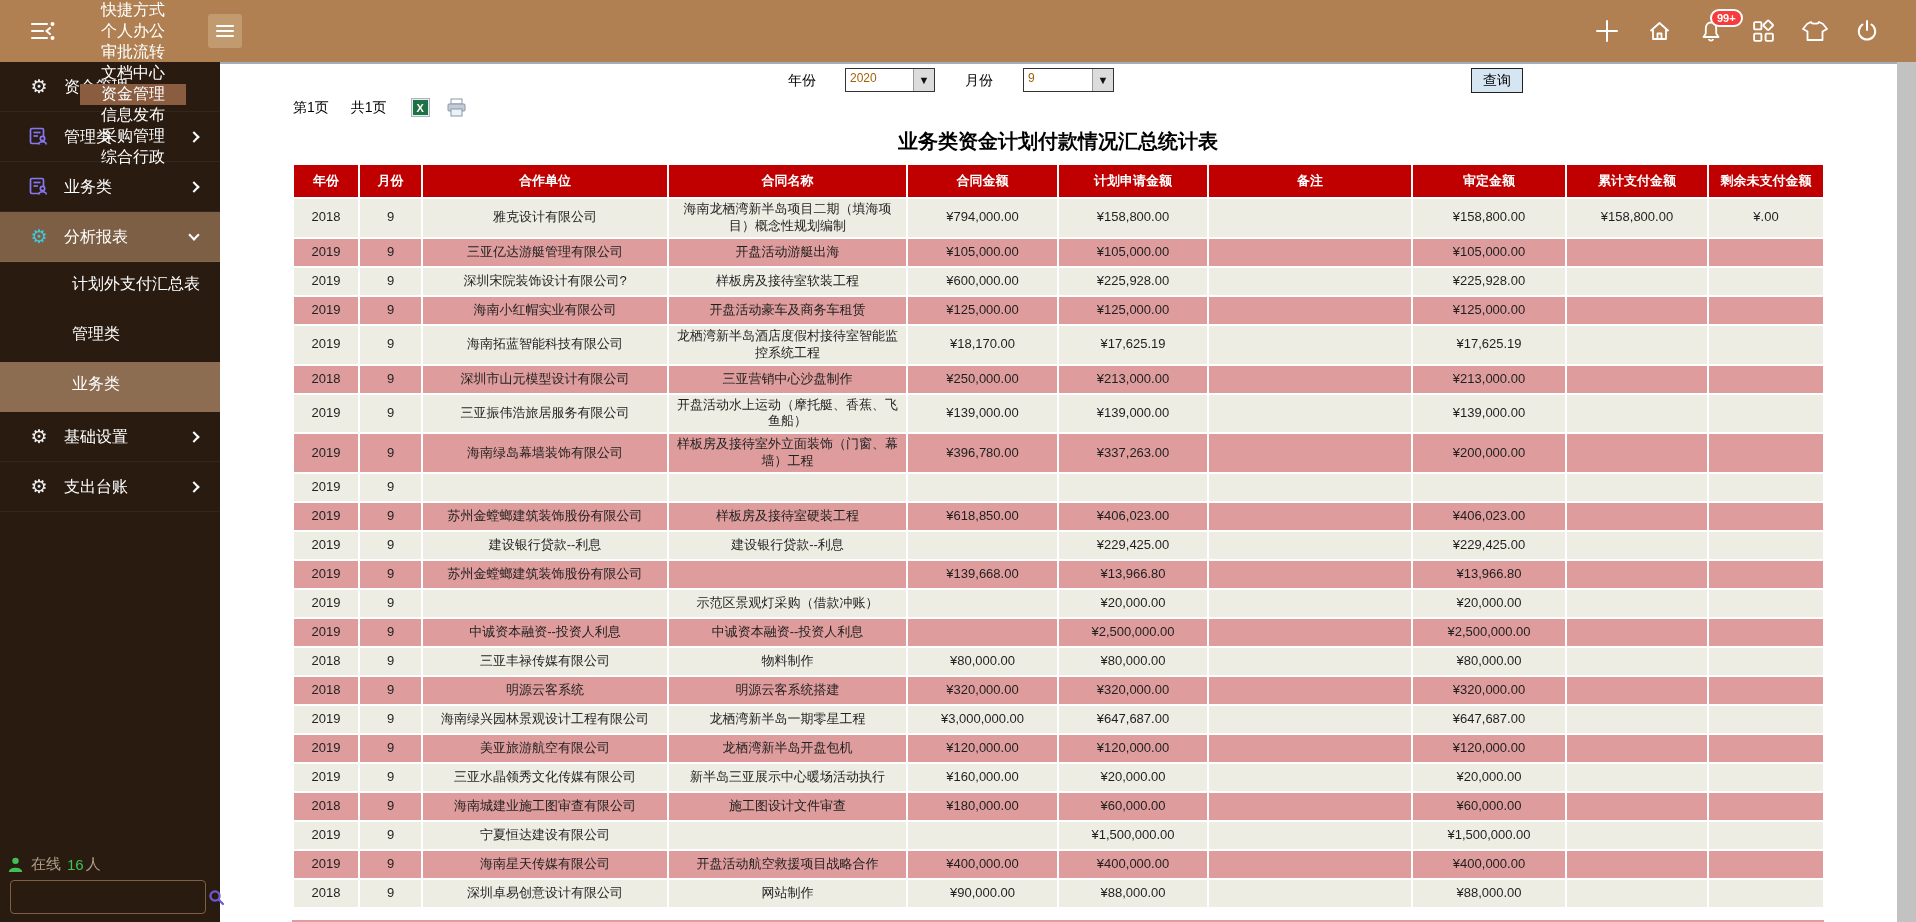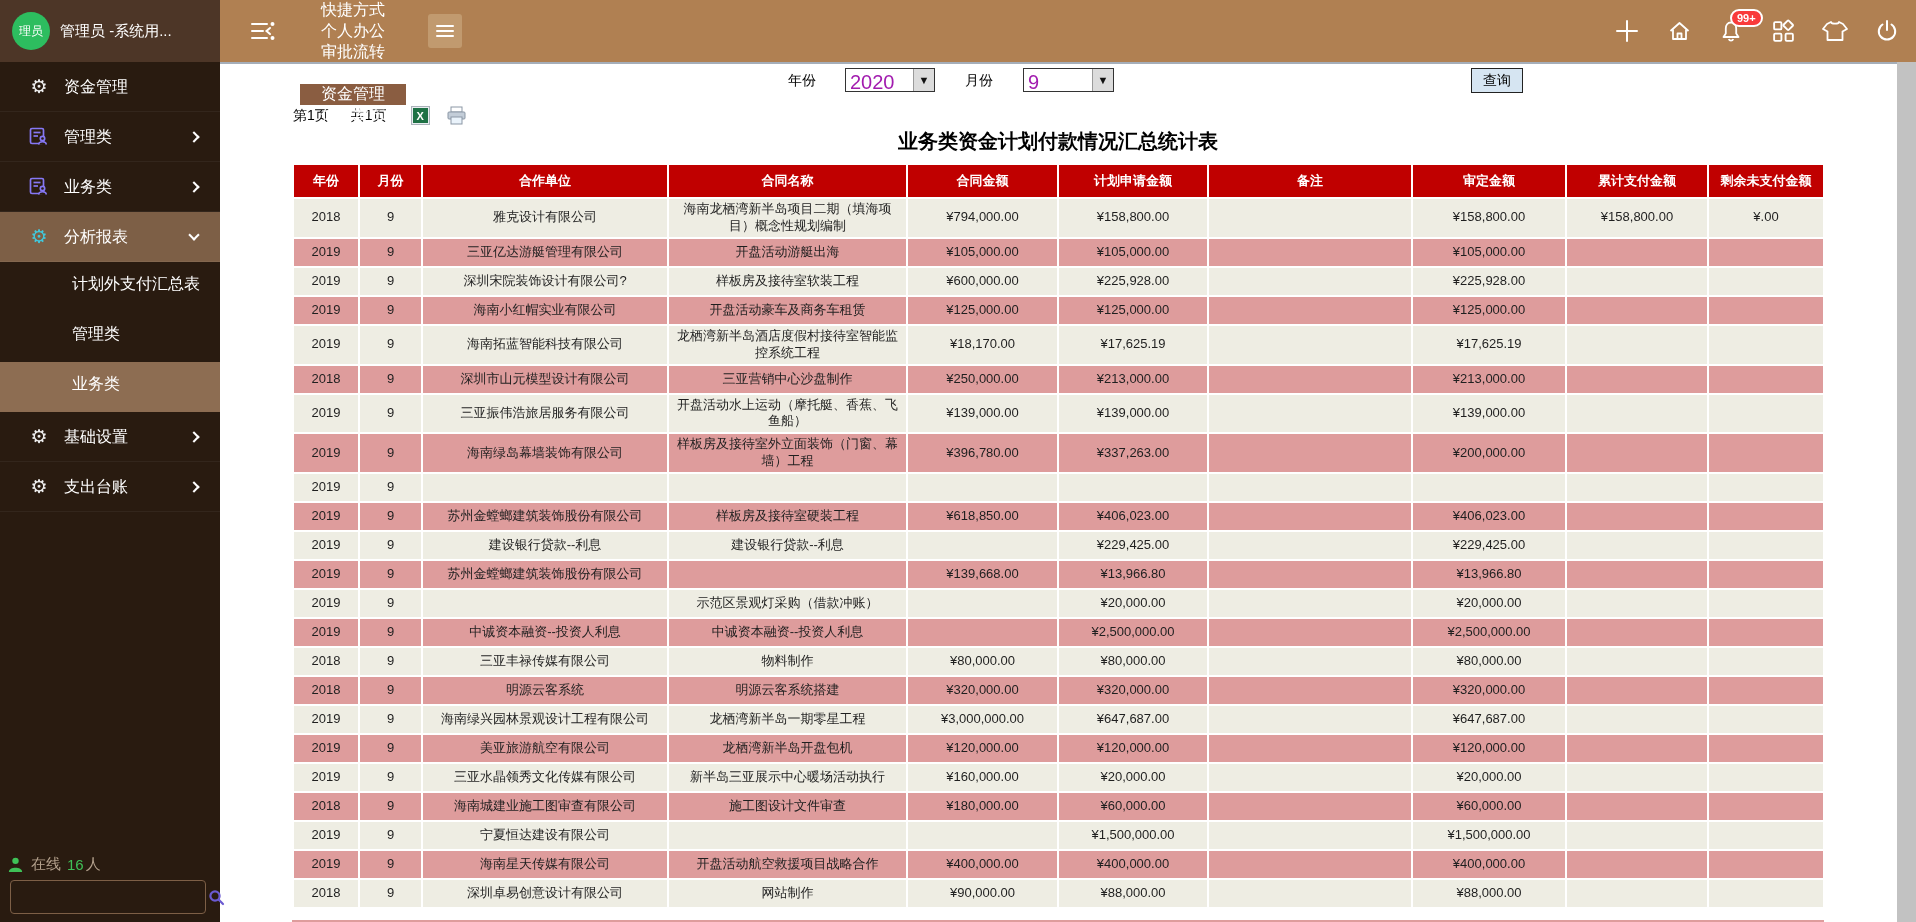--- a/index.html
+++ b/index.html
@@ -16,21 +16,21 @@
     font-size:12px; display:flex; align-items:center; justify-content:center; flex:0 0 38px; }
   .uname { color:#fff; font-size:15px; margin-left:10px; white-space:nowrap; }
   .collapse-wrap { display:flex; align-items:center; padding:0 24px 0 30px; }
   .nav { display:flex; align-items:flex-start;flex-direction:column; }
   .nav-item { display:flex; align-items:center; padding:0 21px; color:#fff;
     font-size:16px; cursor:pointer; white-space:nowrap; }
   .nav-item.active { background:#8a5d41; }
   .menu-btn { align-self:center; margin-left:22px; width:34px; height:34px; background:#c19a6f;
     border-radius:3px; display:flex; align-items:center; justify-content:center; cursor:pointer; }
   .top-spacer { flex:1; }
-  .top-icons { display:flex; align-items:center; gap:26px; padding-right:16px; }
+  .top-icons { display:flex; align-items:center; gap:26px; padding-right:36px; }
   .top-icon { position:relative; width:26px; height:26px; display:flex; align-items:center;
     justify-content:center; cursor:pointer; }
   .badge { position:absolute; top:-9px; left:12px; background:#f93b3b; color:#fff;
     border:2px solid #fff; border-radius:10px; font-size:11px; font-weight:bold;
     padding:0 5px; line-height:14px; white-space:nowrap; }
 
   
   .sidebar { position:absolute; left:0; top:62px; width:220px; height:860px;
     background:#291b10; z-index:4; }
   .side-item { position:relative; height:50px; display:flex; align-items:center;
@@ -59,29 +59,29 @@
   .search-btn { width:30px; display:flex; align-items:center; justify-content:center; cursor:pointer; }
 
   
   .main { position:absolute; left:220px; top:62px; width:1677px; height:860px; background:#fff;
     box-shadow: inset 0 2px 0 rgba(56,76,99,0.45); }
   .scrollbar { position:absolute; right:0; top:62px; width:19px; height:860px; background:#c2c2c2; cursor:pointer; }
 
   .filter-label { position:absolute; font-size:14px; color:#000; top:10px; }
   .sel { position:absolute; top:6px; height:24px; background:#fff; border:1px solid #333;
     display:flex; align-items:stretch; cursor:pointer; }
-  .sel .val { flex:1; font-size:20px; padding:2px 4px; color:#a21caf; }
+  .sel .val { flex:1; font-size:12px; padding:2px 4px; color:#a16207; }
   .sel .arrow { width:21px; background:#dcdcdc; border-left:1px solid #9a9a9a;
     display:flex; align-items:center; justify-content:center; }
   .sel .arrow::after { content:"▼"; font-size:11px; color:#111; }
   .query-btn { position:absolute; left:1251px; top:6px; width:52px; height:25px;
     background:#d6e5f2; border:1px solid #222; font-size:14px; color:#000; cursor:pointer;
     font-family:inherit; }
 
-  .pagebar { position:absolute; left:73px; top:44px; display:flex; align-items:center; font-size:14px; color:#000; }
+  .pagebar { position:absolute; left:73px; top:36px; display:flex; align-items:center; font-size:14px; color:#000; }
   .page-total { margin-left:22px; }
   .excel-icon { margin-left:24px; width:19px; height:19px; border:1px solid #aab2ba; background:#e9edf0;
     display:flex; align-items:center; justify-content:center; cursor:pointer; }
   .excel-inner { width:15px; height:15px; background:#1e7145; color:#fff; font-size:11px; font-weight:bold;
     display:flex; align-items:center; justify-content:center; }
   .print-icon { margin-left:16px; cursor:pointer; display:flex; }
 
   .report-title { position:absolute; left:72px; top:66px; width:1532px; text-align:center;
     font-size:20px; font-weight:bold; color:#000; }
 
@@ -94,24 +94,20 @@
   .report-table tr.beige td { background:#eeede3; }
   .report-table tr.pink  td { background:#de9c9c; }
   .partial-row { position:absolute; left:72px; top:858px; width:1532px; height:2px; background:#de9c9c; }
 </style>
 </head>
 <body>
 
 <div class="app">
 
   <header class="topbar">
-    <div class="user-section">
-      <div class="avatar">理员</div>
-      <span class="uname">管理员 -系统用...</span>
-    </div>
     <div class="collapse-wrap">
       <span class="top-icon">
         <svg width="26" height="22" viewBox="0 0 26 22" fill="none" stroke="#fff" stroke-width="2" stroke-linecap="round">
           <line x1="2" y1="4" x2="17" y2="4"></line>
             <circle cx="22.5" cy="4" r="1" fill="#fff"></circle>
           <line x1="2" y1="11" x2="13" y2="11"></line>
             <path d="M20 8 L16.5 11 L20 14"></path>
           <line x1="2" y1="18" x2="17" y2="18"></line>
             <circle cx="22.5" cy="18" r="1" fill="#fff"></circle>
         </svg>

